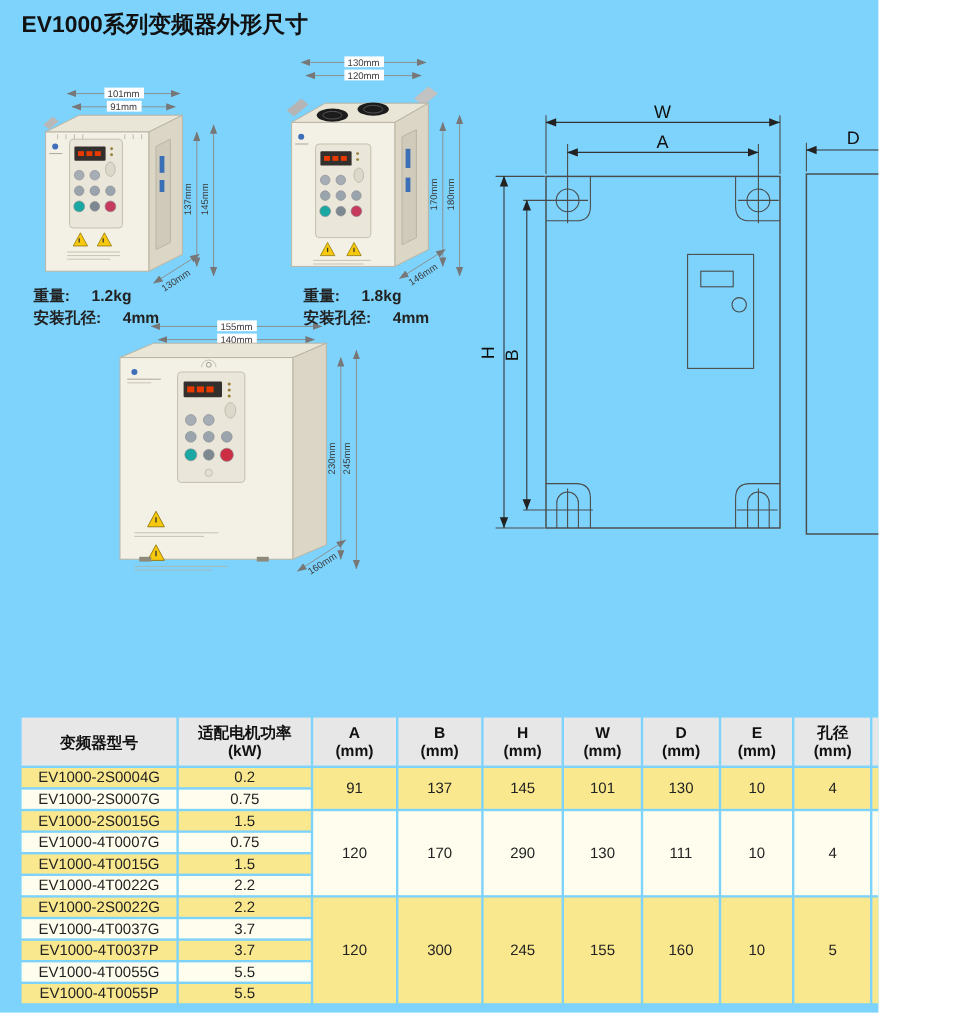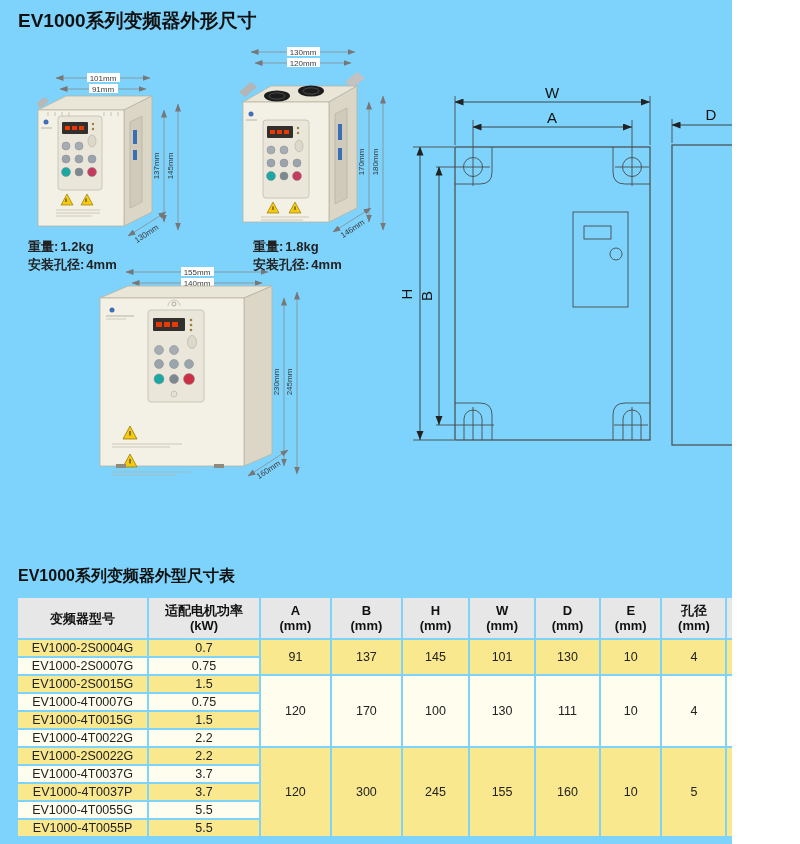--- a/index.html
+++ b/index.html
@@ -2,21 +2,21 @@
 <html><head>
 <meta charset="utf-8">
 <style>
   html,body{margin:0;padding:0;background:#fff;}
   #page{position:relative;width:732px;height:844px;background:#7dd3fc;overflow:hidden;
         font-family:"Liberation Sans","DejaVu Sans",sans-serif;color:#1a1a1a;}
   .abs{position:absolute;}
   .h1{font-size:19px;font-weight:bold;color:#111;}
   .h2{font-size:16px;font-weight:bold;color:#111;}
   .wtline{font-size:13px;font-weight:bold;color:#222;line-height:18px;white-space:nowrap;}
-  .wtline .val{margin-left:2px;}
+  .wtline .val{margin-left:18px;}
   .caption{font-size:14.5px;color:#222;}
   
   .dimline{stroke:#8c8c8c;stroke-width:0.8;fill:none;}
   .dimtxt{font-size:8px;fill:#3a3a3a;}
   .body-edge{stroke:#b9b4a2;stroke-width:0.8;}
   .dwg{stroke:#4a4a4a;stroke-width:1.2;fill:none;}
   .dwg-thin{stroke:#4a4a4a;stroke-width:0.9;fill:none;}
   .dwg-dim{stroke:#333;stroke-width:0.9;fill:none;}
   .dwg-label{font-size:15px;fill:#111;}
   
@@ -329,21 +329,20 @@
         <text class="dwg-label" x="311" y="48" text-anchor="middle">D</text>
       </g>
       <g>
         <line class="dwg-thin" x1="360" y1="46" x2="360" y2="156"></line>
         <line class="dwg-dim" x1="384" y1="58" x2="362" y2="58" marker-end="url(#ae)"></line>
         <text class="dwg-label" x="374" y="48" text-anchor="middle">E</text>
       </g>
     </g>
   </svg>
 
-  <div class="abs h2" style="left:18px;top:566px;">EV1000系列变频器外型尺寸表</div>
 
   <table class="spec abs" style="left:16px;top:596px;">
     <colgroup>
       <col style="width:17.4%">
         <col style="width:14.8%">
       <col style="width:9.3%">
         <col style="width:9.3%">
         <col style="width:8.8%">
         <col style="width:8.6%">
       <col style="width:8.5%">
@@ -390,40 +389,40 @@
           </th>
         <th>
             <div>重量</div>
             <div>(kg)</div>
           </th>
       </tr>
     </thead>
     <tbody>
       <tr>
         <td class="y">EV1000-2S0004G</td>
-        <td class="y">0.7</td>
+        <td class="y">0.2</td>
         <td class="y" rowspan="2">91</td>
         <td class="y" rowspan="2">137</td>
         <td class="y" rowspan="2">145</td>
         <td class="y" rowspan="2">101</td>
         <td class="y" rowspan="2">130</td>
         <td class="y" rowspan="2">10</td>
         <td class="y" rowspan="2">4</td>
         <td class="y" rowspan="2">1.2</td>
       </tr>
       <tr>
         <td class="c">EV1000-2S0007G</td>
         <td class="c">0.75</td>
       </tr>
       <tr>
         <td class="y">EV1000-2S0015G</td>
         <td class="y">1.5</td>
         <td class="c" rowspan="4">120</td>
         <td class="c" rowspan="4">170</td>
-        <td class="c" rowspan="4">100</td>
+        <td class="c" rowspan="4">290</td>
         <td class="c" rowspan="4">130</td>
         <td class="c" rowspan="4">111</td>
         <td class="c" rowspan="4">10</td>
         <td class="c" rowspan="4">4</td>
         <td class="c" rowspan="4">1.8</td>
       </tr>
       <tr>
         <td class="c">EV1000-4T0007G</td>
         <td class="c">0.75</td>
       </tr>

